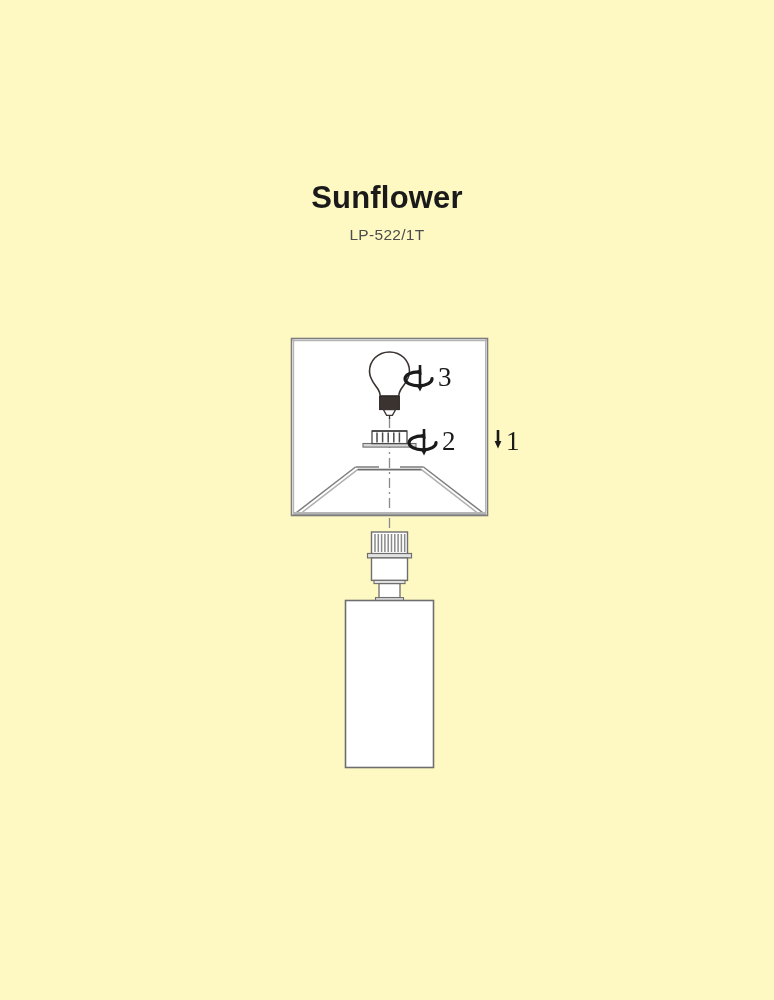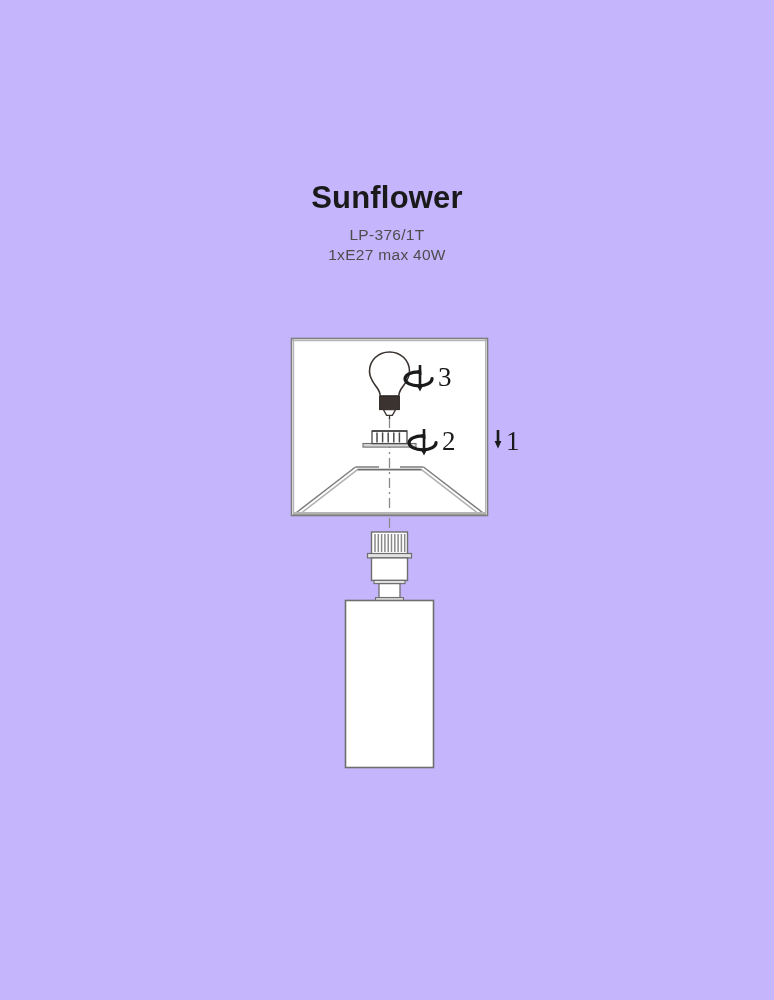--- a/index.html
+++ b/index.html
@@ -12,21 +12,21 @@
     height: 1000px;
     font-family: "Liberation Sans", sans-serif;
     color: #231f20;
     overflow: hidden;
     position: relative;
   }
   .page {
     position: relative;
     width: 774px;
     height: 1000px;
-    background: #c4b5fd;
+    background: #fef9c3;
   }
 
   
   .header {
     position: absolute;
     left: 0;
     top: 180px;
     width: 774px;
     text-align: center;
   }
@@ -68,22 +68,21 @@
   }
 </style>
 </head>
 <body>
 
 <div class="page">
 
   <div class="header">
     <div class="product-title">Sunflower</div>
     <div class="spec-list">
-      <div class="spec-line">LP-376/1T</div>
-      <div class="spec-line">1xE27 max 40W</div>
+      <div class="spec-line">LP-522/1T</div>
     </div>
   </div>
 
   <div class="diagram">
     <svg width="774" height="1000" viewBox="0 0 774 1000">
 
       <defs>
 
         <g id="arrow-loop">
 

